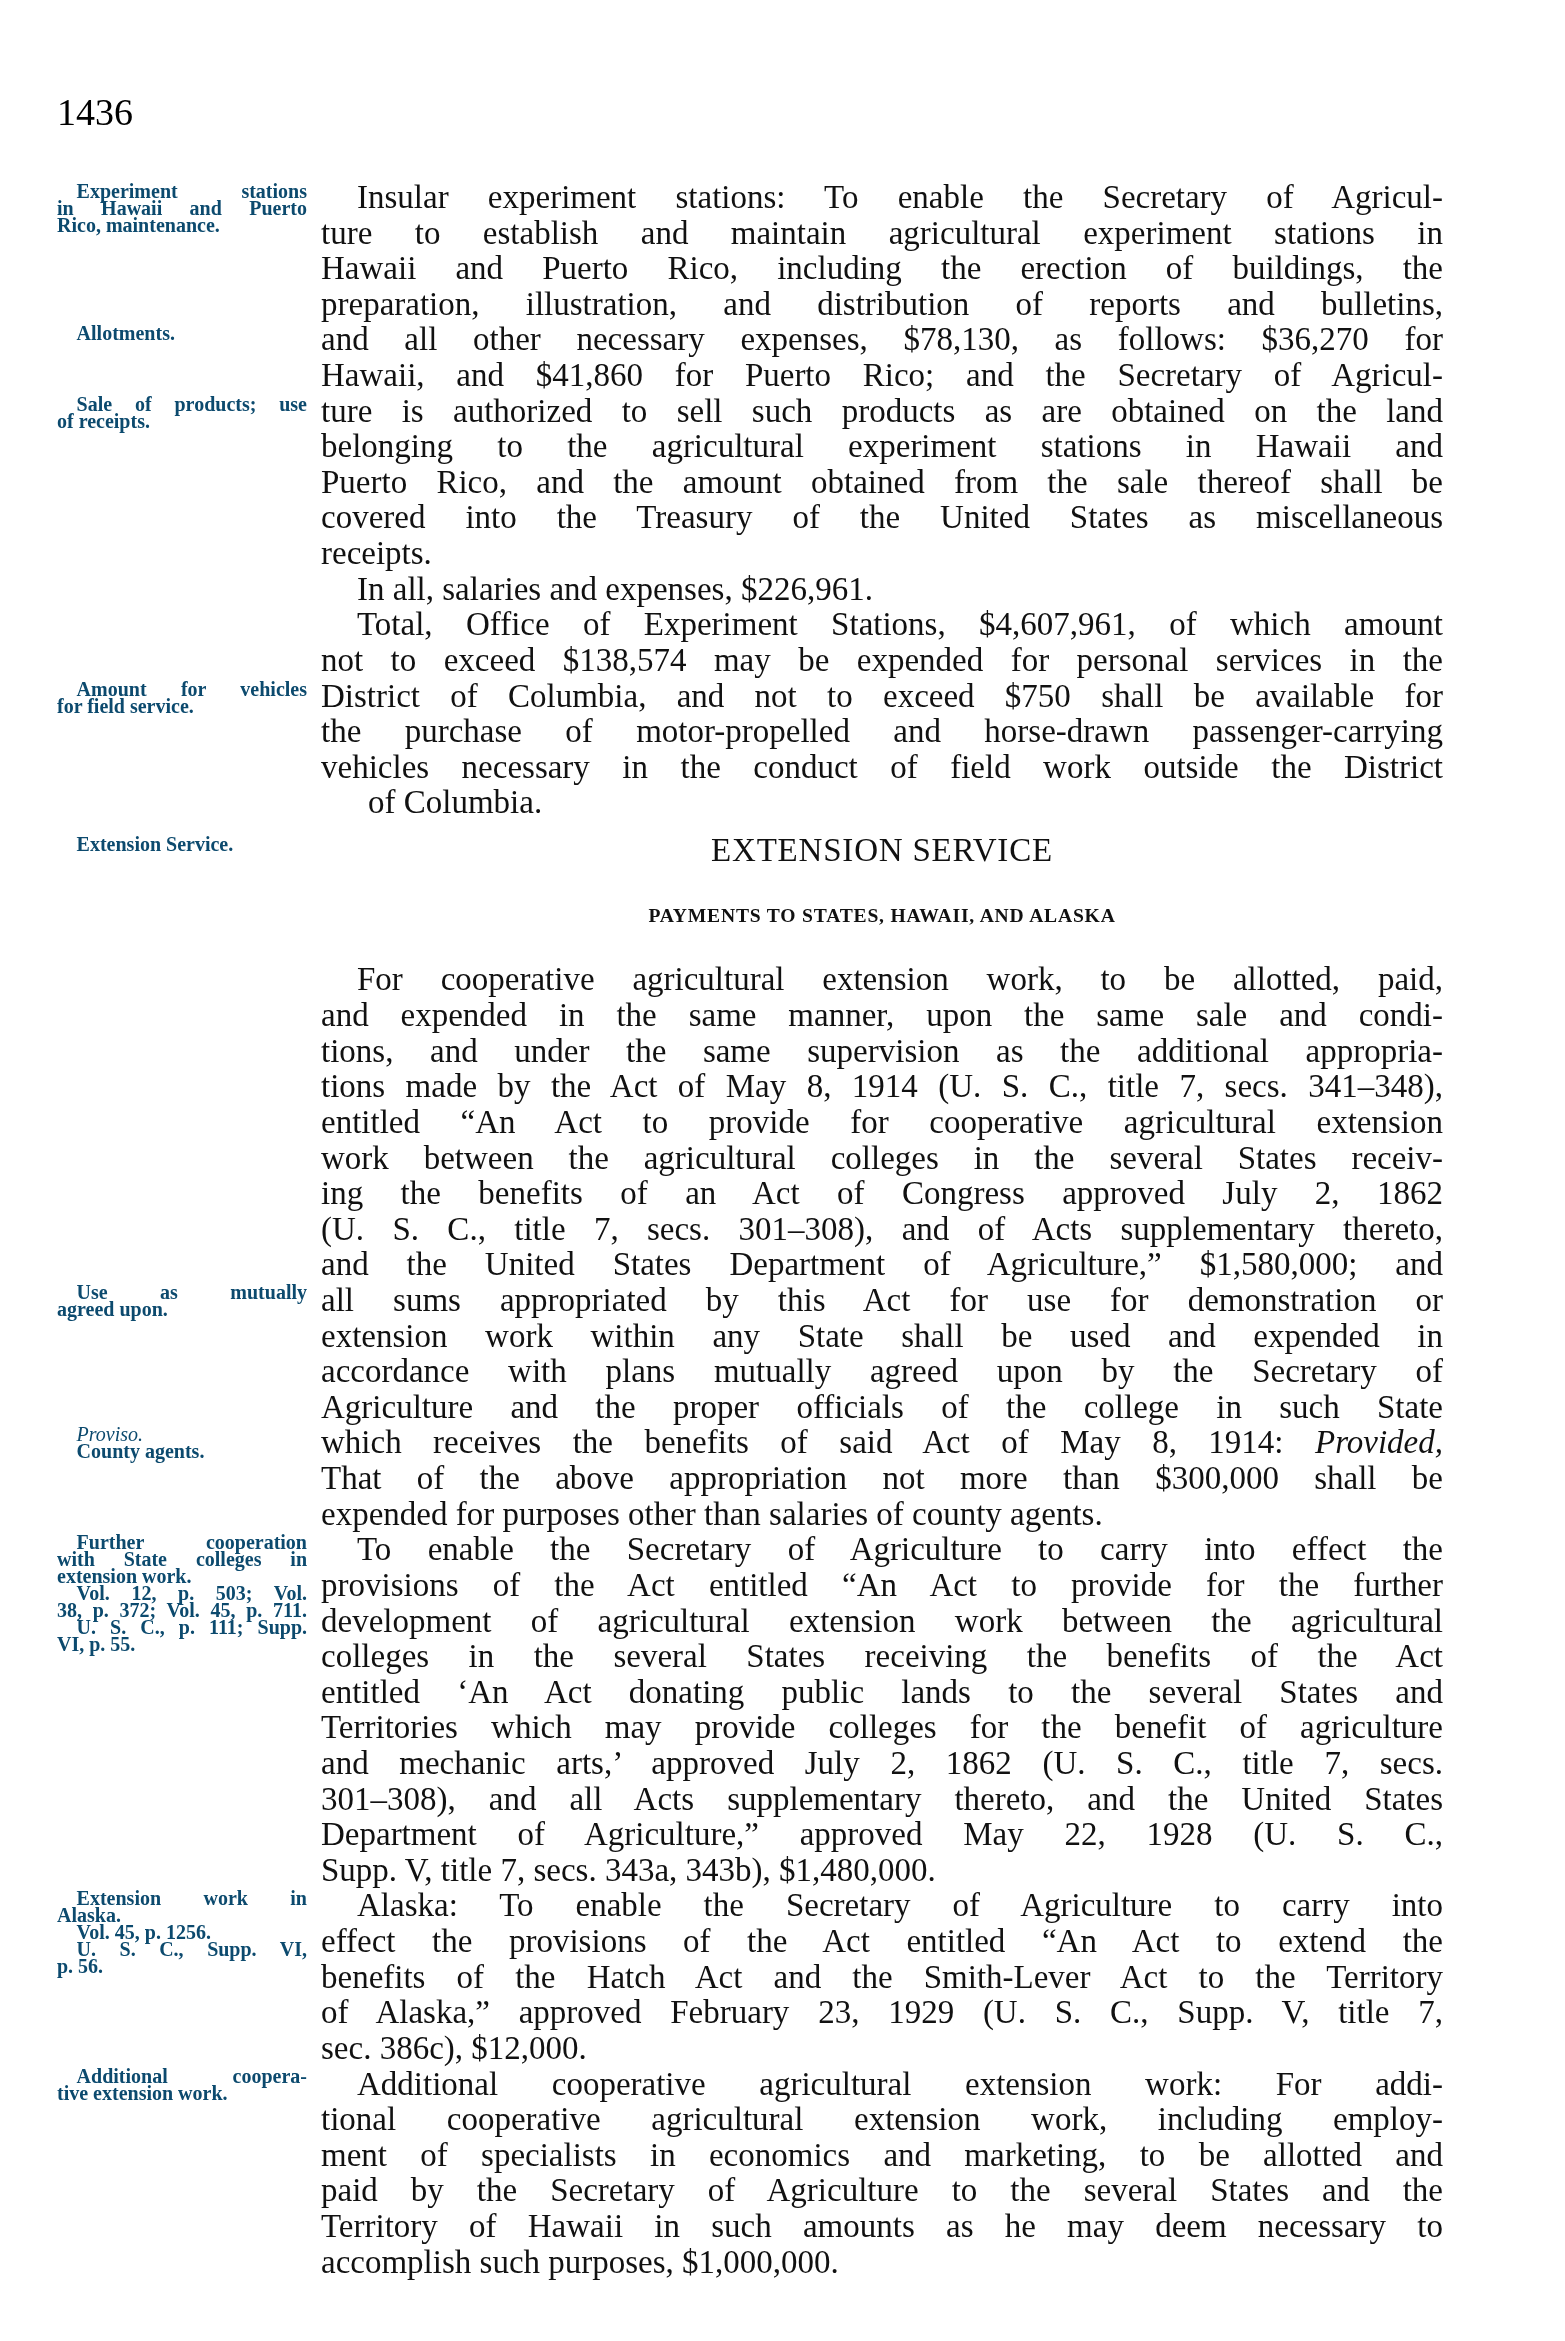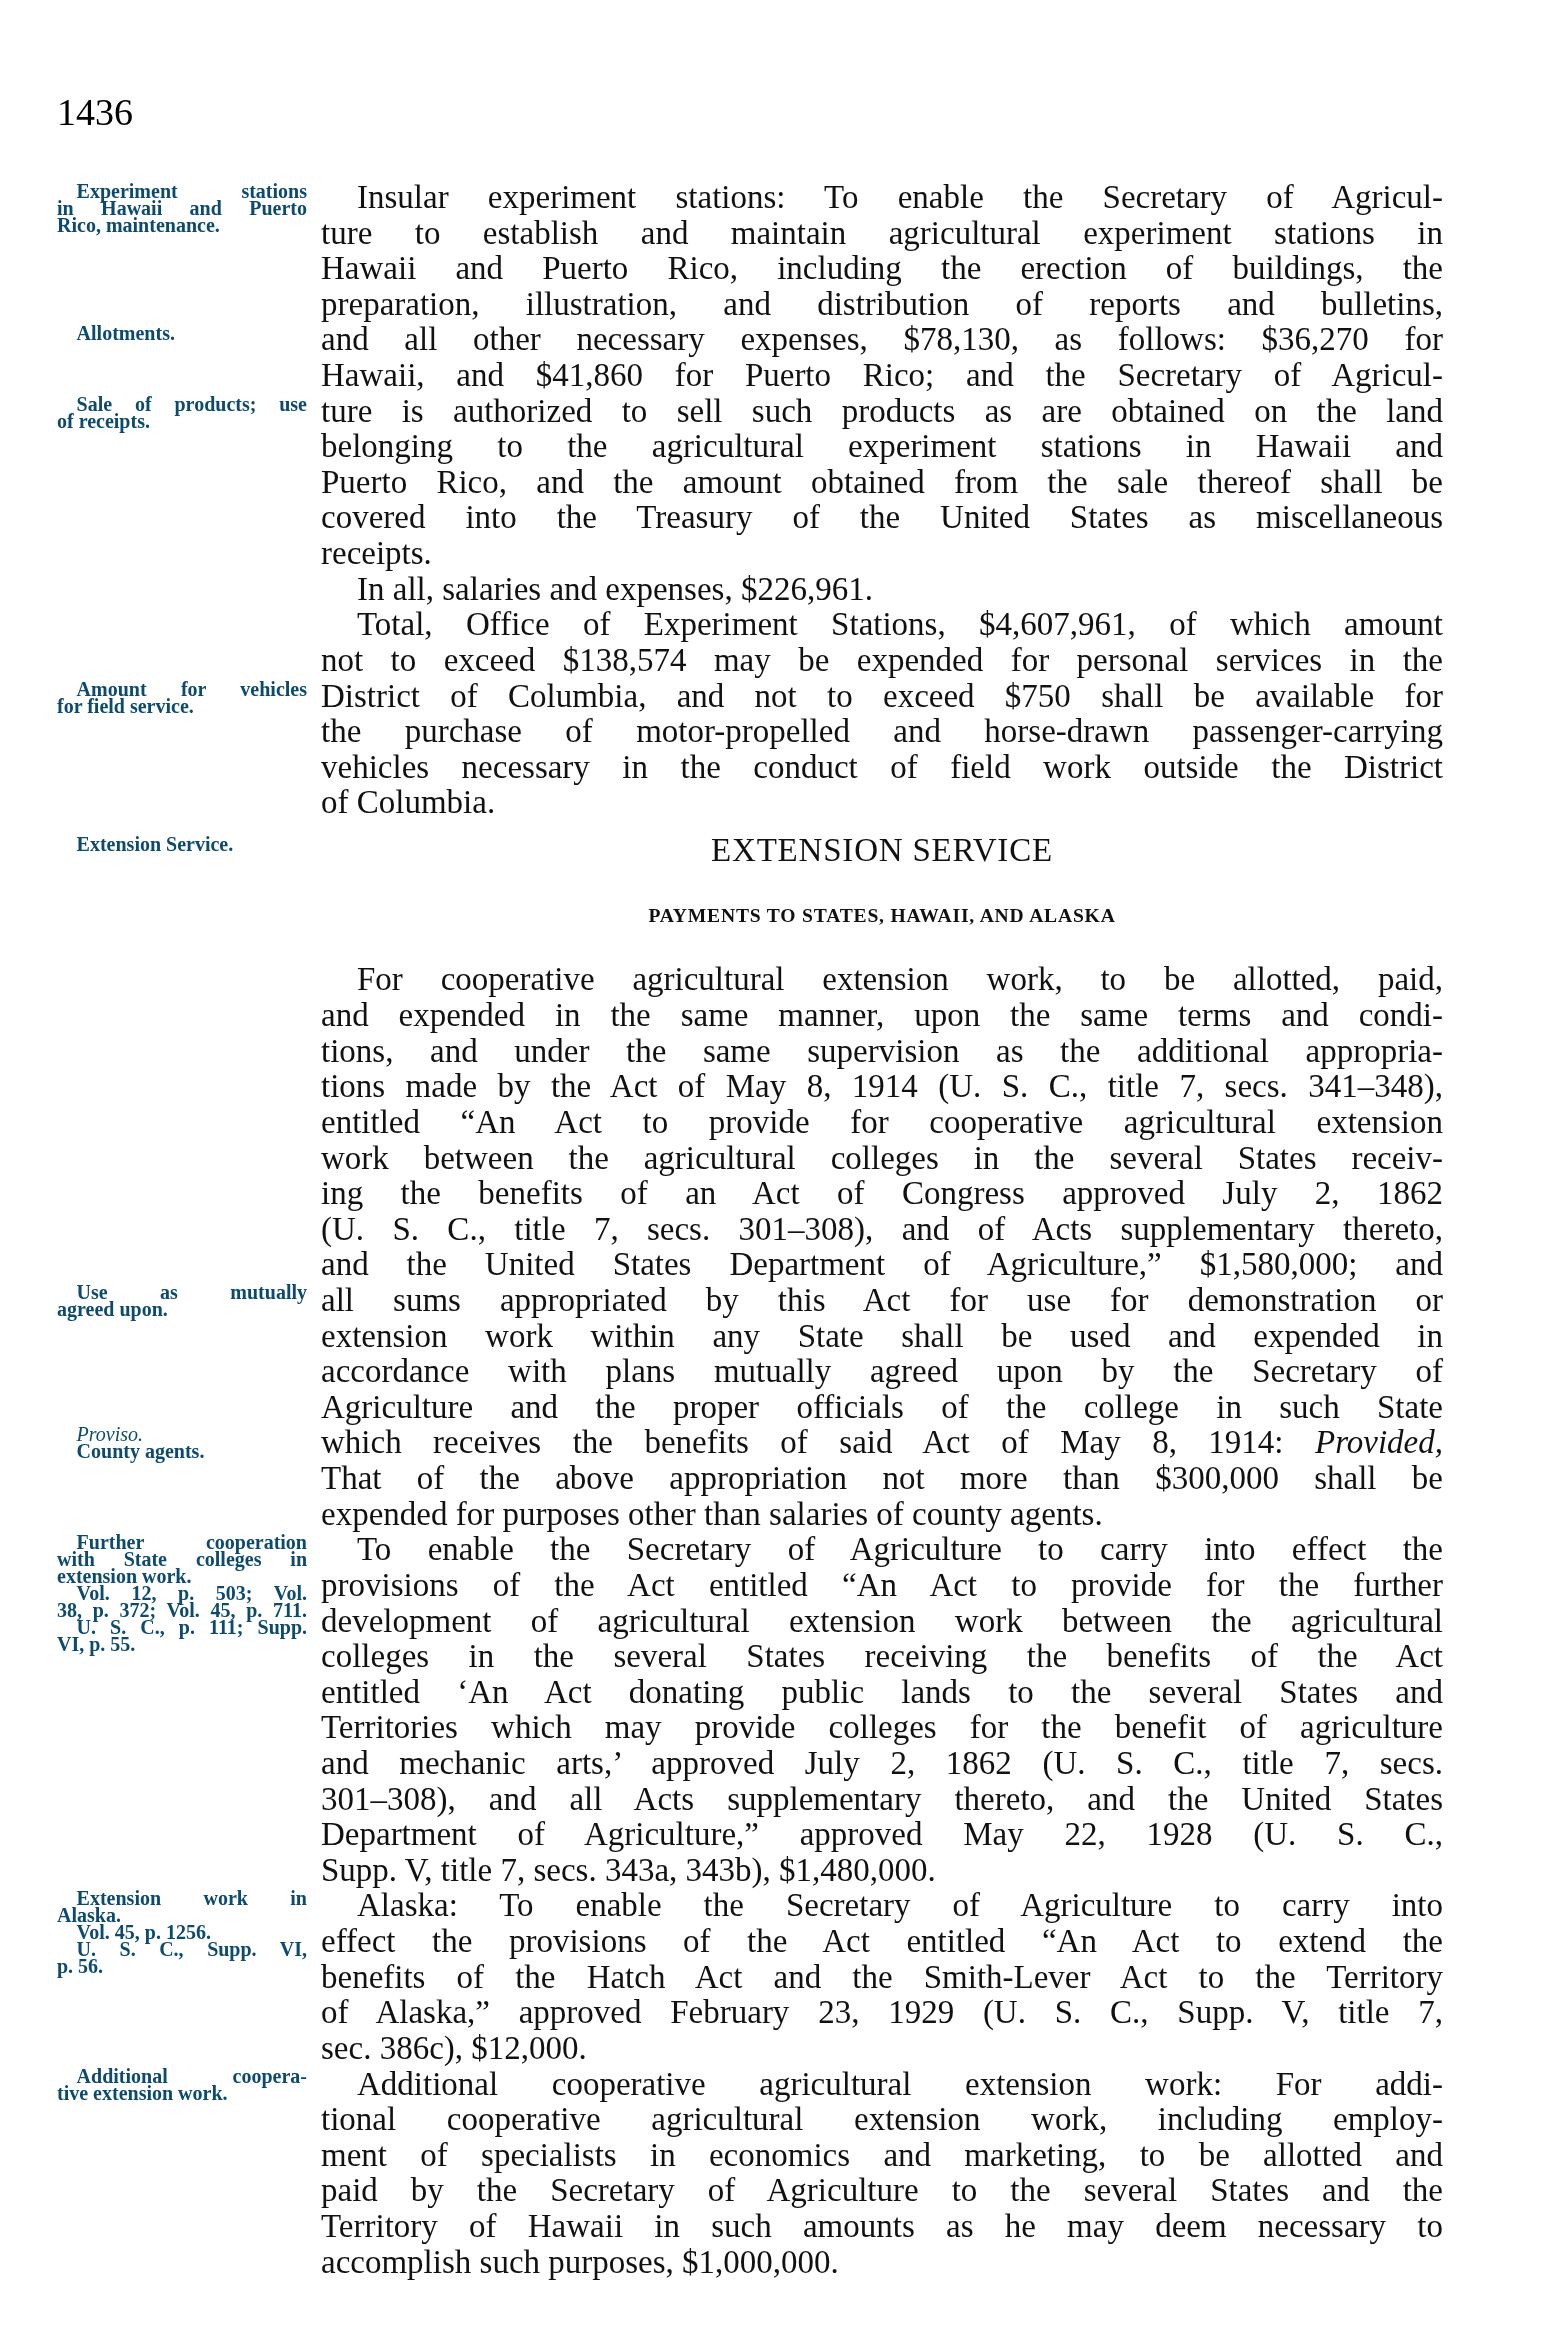--- a/index.html
+++ b/index.html
@@ -89,29 +89,29 @@
       <div class="body-line" style="top: 428px;">belonging to the agricultural experiment stations in Hawaii and</div>
       <div class="body-line" style="top: 464px;">Puerto Rico, and the amount obtained from the sale thereof shall be</div>
       <div class="body-line" style="top: 499px;">covered into the Treasury of the United States as miscellaneous</div>
       <div class="body-line last" style="top: 535px;">receipts.</div>
       <div class="body-line indent last" style="top: 571px;">In all, salaries and expenses, $226,961.</div>
       <div class="body-line indent" style="top: 606px;">Total, Office of Experiment Stations, $4,607,961, of which amount</div>
       <div class="body-line" style="top: 642px;">not to exceed $138,574 may be expended for personal services in the</div>
       <div class="body-line" style="top: 678px;">District of Columbia, and not to exceed $750 shall be available for</div>
       <div class="body-line" style="top: 713px;">the purchase of motor-propelled and horse-drawn passenger-carrying</div>
       <div class="body-line" style="top: 749px;">vehicles necessary in the conduct of field work outside the District</div>
-      <div class="body-line last" style="top: 784px;">of Columbia.</div>
+      <div class="body-line last" style="top: 784px; margin-left: 47px;">of Columbia.</div>
     </div>
 
   <div class="heading h2">PAYMENTS TO STATES, HAWAII, AND ALASKA</div>
   <div class="heading h1">EXTENSION SERVICE</div>
 
   <div id="sec2">
       <div class="body-line indent" style="top: 961px;">For cooperative agricultural extension work, to be allotted, paid,</div>
-      <div class="body-line" style="top: 997px;">and expended in the same manner, upon the same terms and condi-</div>
+      <div class="body-line" style="top: 997px;">and expended in the same manner, upon the same sale and condi-</div>
       <div class="body-line" style="top: 1033px;">tions, and under the same supervision as the additional appropria-</div>
       <div class="body-line" style="top: 1068px;">tions made by the Act of May 8, 1914 (U. S. C., title 7, secs. 341–348),</div>
       <div class="body-line" style="top: 1104px;">entitled “An Act to provide for cooperative agricultural extension</div>
       <div class="body-line" style="top: 1140px;">work between the agricultural colleges in the several States receiv-</div>
       <div class="body-line" style="top: 1175px;">ing the benefits of an Act of Congress approved July 2, 1862</div>
       <div class="body-line" style="top: 1211px;">(U. S. C., title 7, secs. 301–308), and of Acts supplementary thereto,</div>
       <div class="body-line" style="top: 1246px;">and the United States Department of Agriculture,” $1,580,000; and</div>
       <div class="body-line" style="top: 1282px;">all sums appropriated by this Act for use for demonstration or</div>
       <div class="body-line" style="top: 1318px;">extension work within any State shall be used and expended in</div>
       <div class="body-line" style="top: 1353px;">accordance with plans mutually agreed upon by the Secretary of</div>

